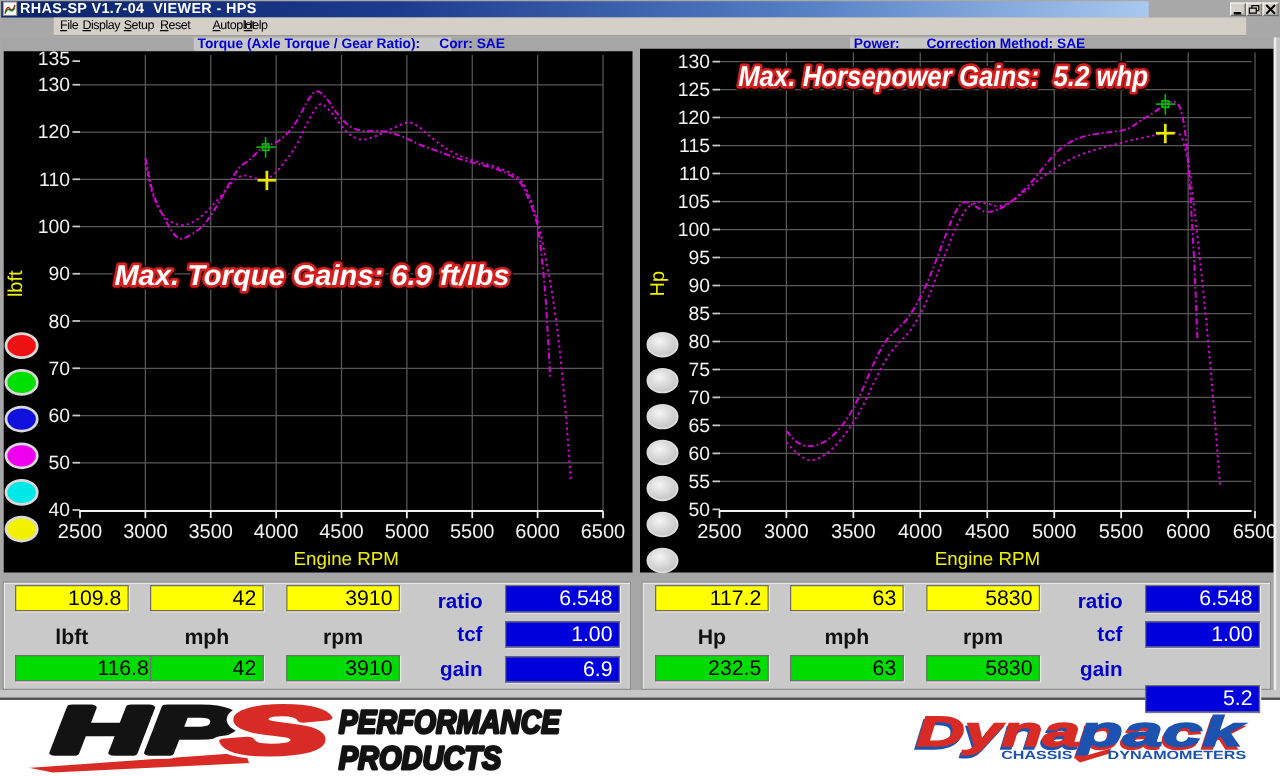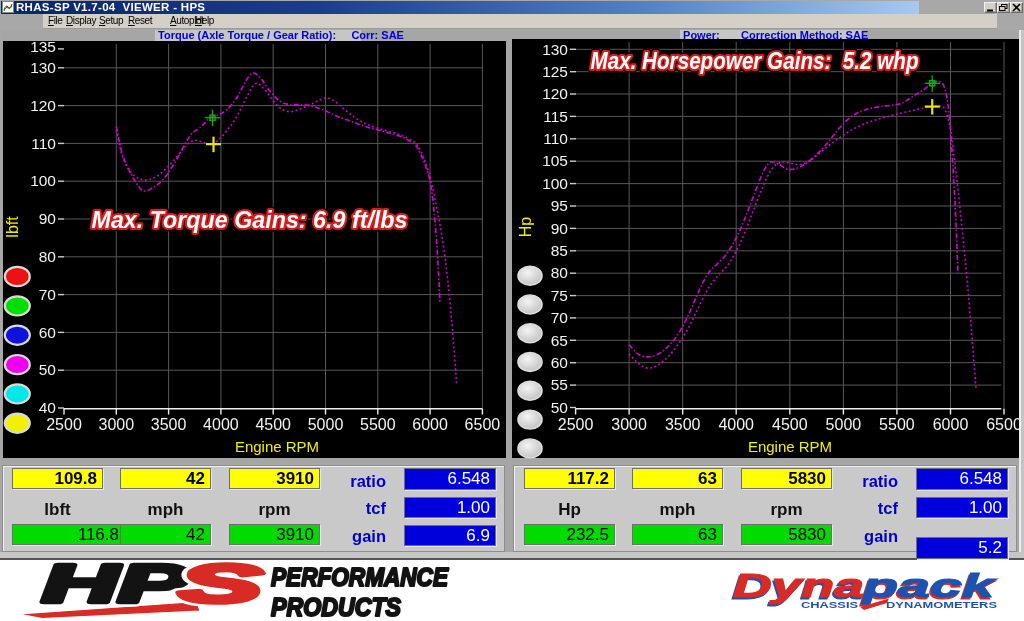--- a/index.html
+++ b/index.html
@@ -9,21 +9,21 @@
 #menubar { position:absolute; left:1px; top:14px; width:954px; height:15px; background:#d4d0c8; font-size:10px; letter-spacing:-0.4px; color:#000; border-bottom:1px solid #9c9a94;margin-left:42px; }
 #menubar span { position:absolute; top:1px; }
 .winbtn svg { display:block; } .winbtn { overflow:hidden; position:absolute; top:2px; width:12.5px; height:11px; background:#d4d0c8; border:1px solid; border-color:#f4f2ee #6a6a6a #6a6a6a #f4f2ee; box-shadow:inset -1px -1px 0 #a8a6a0; }
 #clientbg { position:absolute; left:1px; top:30px; width:1022px; height:530px; background:#a6a6a6; }
 .lblbox { position:absolute; top:30px; height:10.5px; background:#c6c6c6; color:#0000d8; font-weight:bold; font-size:11px; line-height:10px; white-space:pre; }
 #blackL { position:absolute; left:3px; top:40.5px; width:502.5px; height:417.5px; background:#000; }
 #blackR { position:absolute; left:511.5px; top:38.5px; width:507.5px; height:419.5px; background:#000; }
 #rightedge { position:absolute; left:1019px; top:30px; width:5px; height:528px; background:#c4c4c4; border-left:2px solid #ececec; }
 .panel { position:absolute; top:465px; height:87px; background:#c9c9c9; border:1px solid #8e8e8e; box-shadow:inset 1px 1px 0 #efefef; }
 .cell { position:absolute; height:21.5px; font-size:17px; color:#000; text-align:right; padding-right:5px; border:1px solid #6f6f6f; box-shadow:1px 1px 0 #e8e8e8; line-height:19px; }
-.ylw { background:#ffff00;font-weight:bold; }
+.ylw { background:#ffff00; }
 .grn { background:#00dc00; }
 .blu { background:#0000dc; color:#fff; }
 .lab { position:absolute; font-size:17px; font-weight:bold; color:#111; text-align:center; width:91px; }
 .rlab { position:absolute; font-size:16.5px; font-weight:bold; color:#0000cc; text-align:right; width:60px; }
 #botstrip { position:absolute; left:0; top:552px; width:1024px; height:8px; background:#c6c6c6; border-bottom:2px solid #555; }
 #whitearea { position:absolute; left:0; top:560px; width:1024px; height:61px; background:#fff; }
 #overlay { position:absolute; left:0; top:0; width:1024px; height:621px; z-index:10; }
 </style></head>
 <body>
 <div id="win"></div>
@@ -86,21 +86,21 @@
 <div class="lab" style="left:632px; top:500px;">mph</div>
 <div class="lab" style="left:741px; top:500px;">rpm</div>
 <div class="cell grn" style="left:524px; top:523.5px; width:91px;">232.5</div>
 <div class="cell grn" style="left:632px; top:523.5px; width:91px;">63</div>
 <div class="cell grn" style="left:741px; top:523.5px; width:91px;">5830</div>
 <div class="rlab" style="left:838px; top:472px;">ratio</div>
 <div class="rlab" style="left:838px; top:499px;">tcf</div>
 <div class="rlab" style="left:838px; top:527px;">gain</div>
 <div class="cell blu" style="left:916px; top:468px; width:92px;">6.548</div>
 <div class="cell blu" style="left:916px; top:496.5px; width:92px;">1.00</div>
-<div class="cell blu" style="left:916px; top:537px; width:92px;">5.2</div>
+<div class="cell blu" style="left:916px; top:548px; width:92px;">5.2</div>
 <svg id="overlay" viewBox="0 0 1024 621" font-family="Liberation Sans,sans-serif">
 <defs>
 <radialGradient id="gbtn" cx="40%" cy="35%" r="75%">
 <stop offset="0%" stop-color="#f4f4f4"></stop>
         <stop offset="100%" stop-color="#bdbdbd"></stop>
 </radialGradient>
 </defs>
 <line x1="116.3" y1="44" x2="116.3" y2="408.8" stroke="#585858" stroke-width="1"></line>
 <line x1="168.6" y1="44" x2="168.6" y2="408.8" stroke="#585858" stroke-width="1"></line>
 <line x1="220.9" y1="44" x2="220.9" y2="408.8" stroke="#585858" stroke-width="1"></line>

